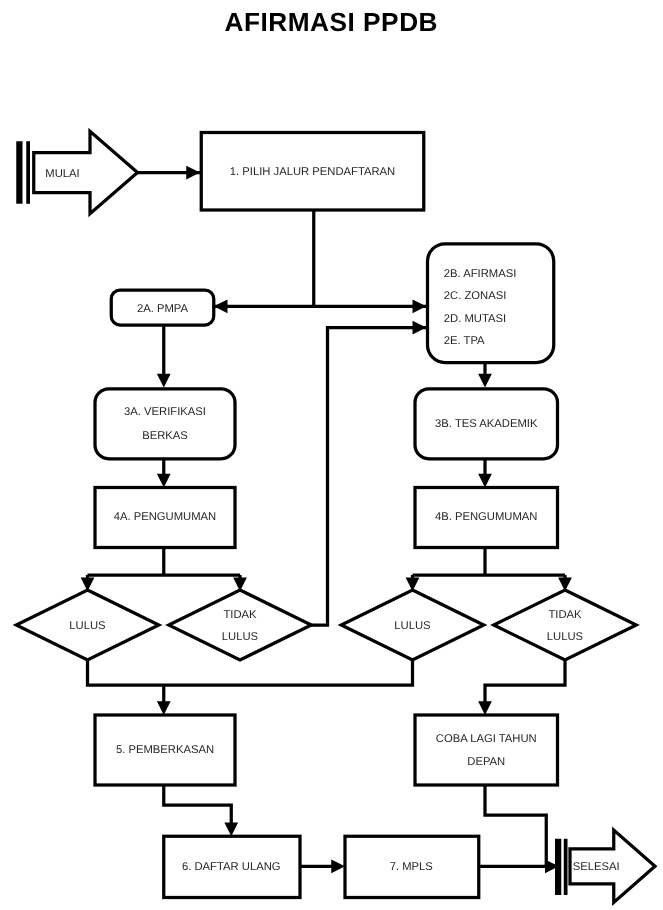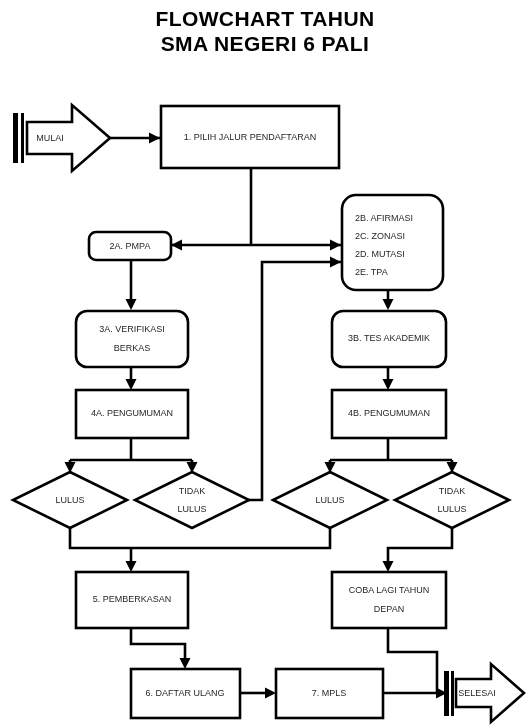--- a/index.html
+++ b/index.html
@@ -80,22 +80,21 @@
     fill: #000000;
     stroke: none;
   }
 </style>
 </head>
 <body>
 
 <div id="flowchart-root">
 
   <div class="title-block">
-    <div class="title-line">FLOWCHART TAHUN</div>
-    <div class="title-line">SMA NEGERI 6 PALI</div>
+    <div class="title-line">AFIRMASI PPDB</div>
   </div>
 
   <svg class="diagram" viewBox="0 0 530 728" xmlns="http://www.w3.org/2000/svg">
 
     <path class="connector" d="M 88 138 L 160 138"></path>
     <polygon class="arrowhead" points="160,138 149,132.5 149,143.5"></polygon>
 
     <path class="connector" d="M 251 168 L 251 245"></path>
 
     <path class="connector" d="M 171 245 L 341 245"></path>

